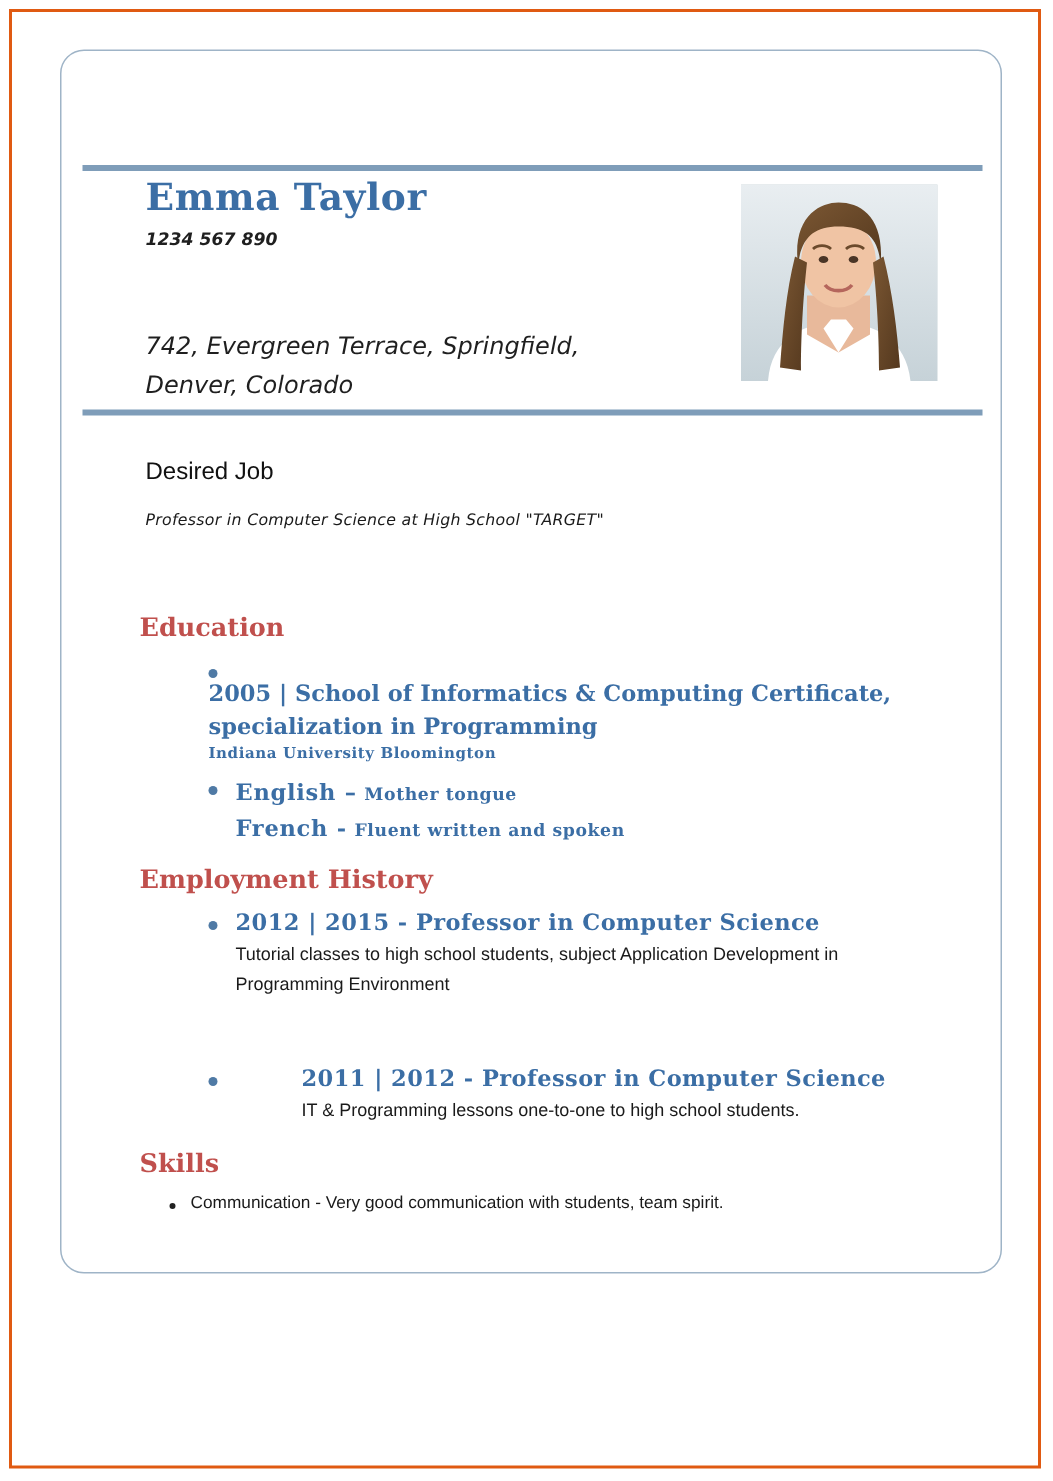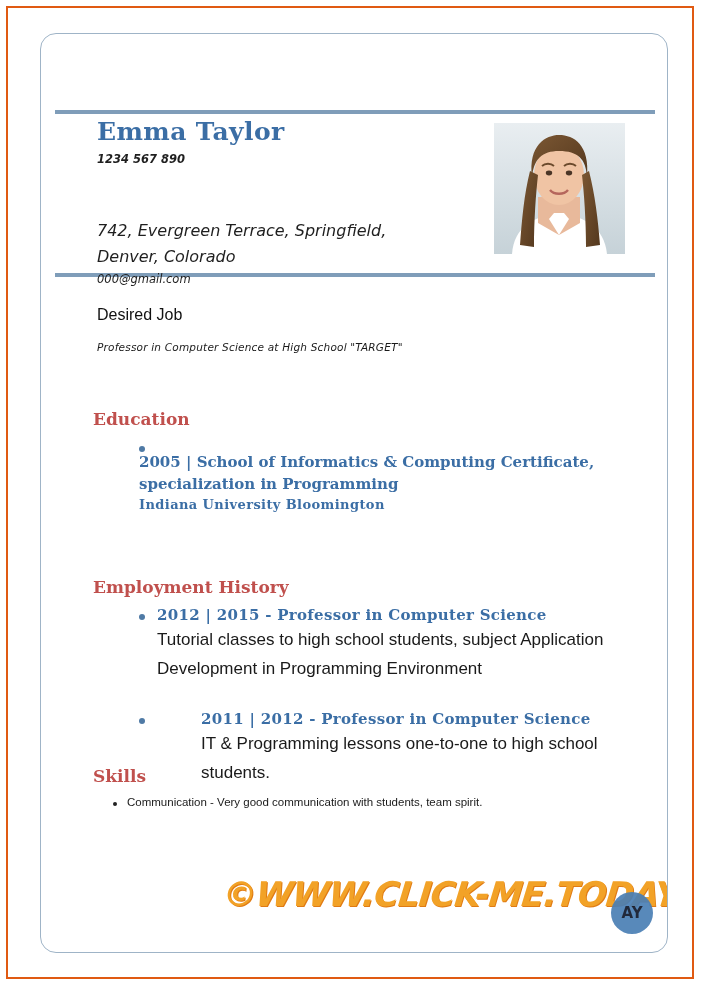--- a/index.html
+++ b/index.html
@@ -21,21 +21,21 @@
     height: 973px;
     border: 2px solid #e05a12;
     box-sizing: border-box;
     background: #ffffff;
   }
   .resume-card {
     position: absolute;
     left: 32px;
     top: 25px;
     width: 628px;
-    height: 920px;
+    height: 816px;
     background: #ffffff;
     border: 1px solid #9fb4c7;
     border-radius: 16px;
     box-sizing: border-box;
     overflow: hidden;
   }
   .inner {
     position: absolute;
     left: 0;
     top: 0;
@@ -162,21 +162,21 @@
   }
   .edu-major {
     font-family: "DejaVu Serif", serif;
     font-size: 15px;
     font-weight: bold;
     color: #3b6ea5;
     line-height: 1.45;
   }
   .edu-sub {
     font-family: "DejaVu Serif", serif;
-    font-size: 13px;
+    font-size: 10px;
     font-weight: bold;
     color: #3b6ea5;
     letter-spacing: 0.4px;
     margin-top: 1px;
   }
   .lang-line {
     font-family: "DejaVu Serif", serif;
     color: #3b6ea5;
     line-height: 1.5;
   }
@@ -192,21 +192,21 @@
   }
   .job-title {
     font-family: "DejaVu Serif", serif;
     font-size: 15px;
     font-weight: bold;
     color: #3b6ea5;
     letter-spacing: 0.3px;
   }
   .job-desc {
     font-family: "Liberation Sans", sans-serif;
-    font-size: 17px;
+    font-size: 12px;
     color: #1a1a1a;
     line-height: 1.7;
     margin-top: 2px;
     max-width: 450px;
   }
   .skill-text {
     font-family: "Liberation Sans", sans-serif;
     font-size: 11.5px;
     color: #1a1a1a;
   }
@@ -264,21 +264,20 @@
   <div class="resume-card">
     <div class="inner">
 
       <div class="rule top"></div>
       <div class="rule bottom"></div>
 
       <div class="header-block">
         <div class="name">Emma Taylor</div>
         <div class="phone">1234 567 890</div>
         <div class="address">742, Evergreen Terrace, Springfield, Denver, Colorado</div>
-        <div class="email">000@gmail.com</div>
       </div>
 
       <div class="photo">
         <svg width="131" height="131" viewBox="0 0 131 131">
           <defs>
             <linearGradient id="bg" x1="0" y1="0" x2="0" y2="1">
               <stop offset="0%" stop-color="#e9eef1"></stop>
               <stop offset="100%" stop-color="#c6d2d8"></stop>
             </linearGradient>
             <linearGradient id="hair" x1="0" y1="0" x2="1" y2="1">
@@ -308,20 +307,33 @@
       <div class="section-heading" id="h-education">Education</div>
 
       <div class="bullet-row" id="edu-1">
         <span class="dot"></span>
         <span>
           <span class="edu-major">2005 | School of Informatics &amp; Computing Certificate,  specialization in Programming</span>
           <div class="edu-sub">Indiana  University  Bloomington</div>
         </span>
       </div>
 
+      <div class="bullet-row" id="edu-2">
+        <span class="dot"></span>
+        <span>
+          <div class="lang-line">
+            <span class="lang-lang">English –</span>
+            <span class="lang-level">Mother  tongue</span>
+          </div>
+          <div class="lang-line">
+            <span class="lang-lang">French -</span>
+            <span class="lang-level">Fluent  written  and  spoken</span>
+          </div>
+        </span>
+      </div>
 
       <div class="section-heading" id="h-employment">Employment History</div>
 
       <div class="bullet-row" id="job-1">
         <span class="dot"></span>
         <span>
           <div class="job-title">2012 | 2015  - Professor in Computer Science</div>
           <div class="job-desc">Tutorial classes to high school students, subject Application Development  in Programming Environment</div>
         </span>
       </div>

